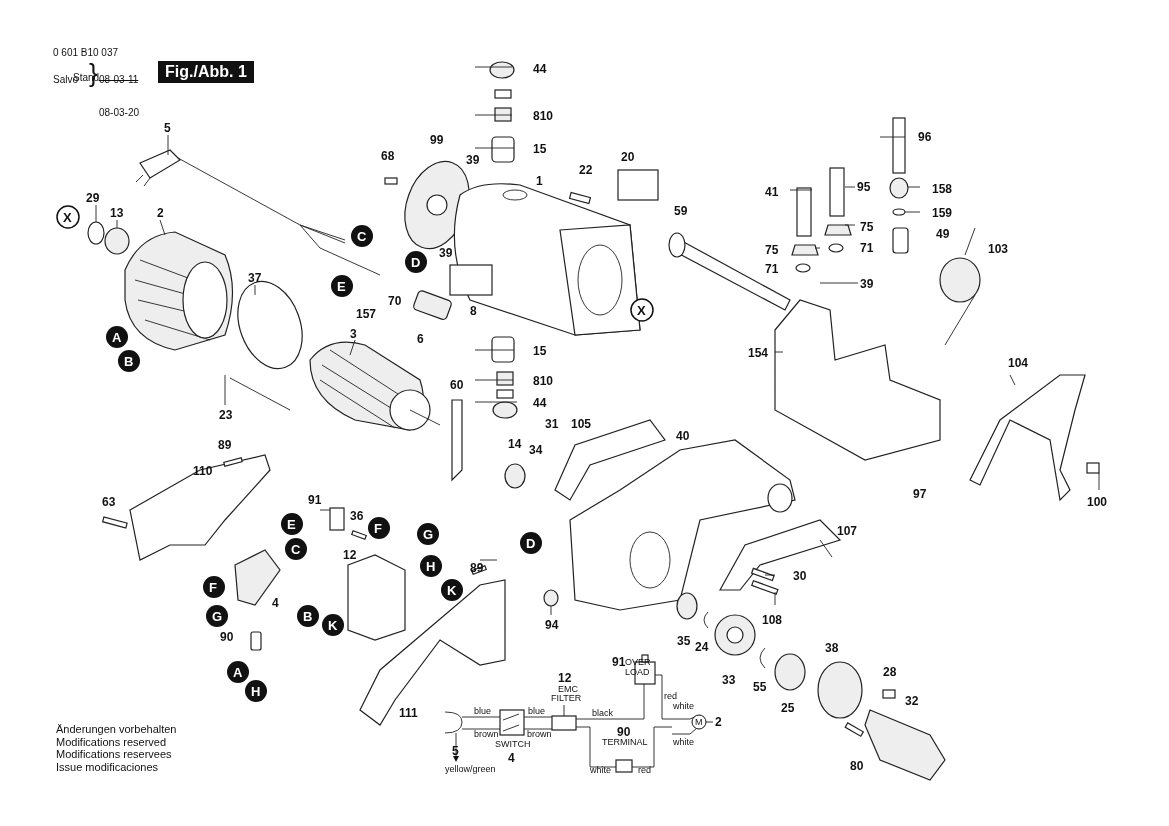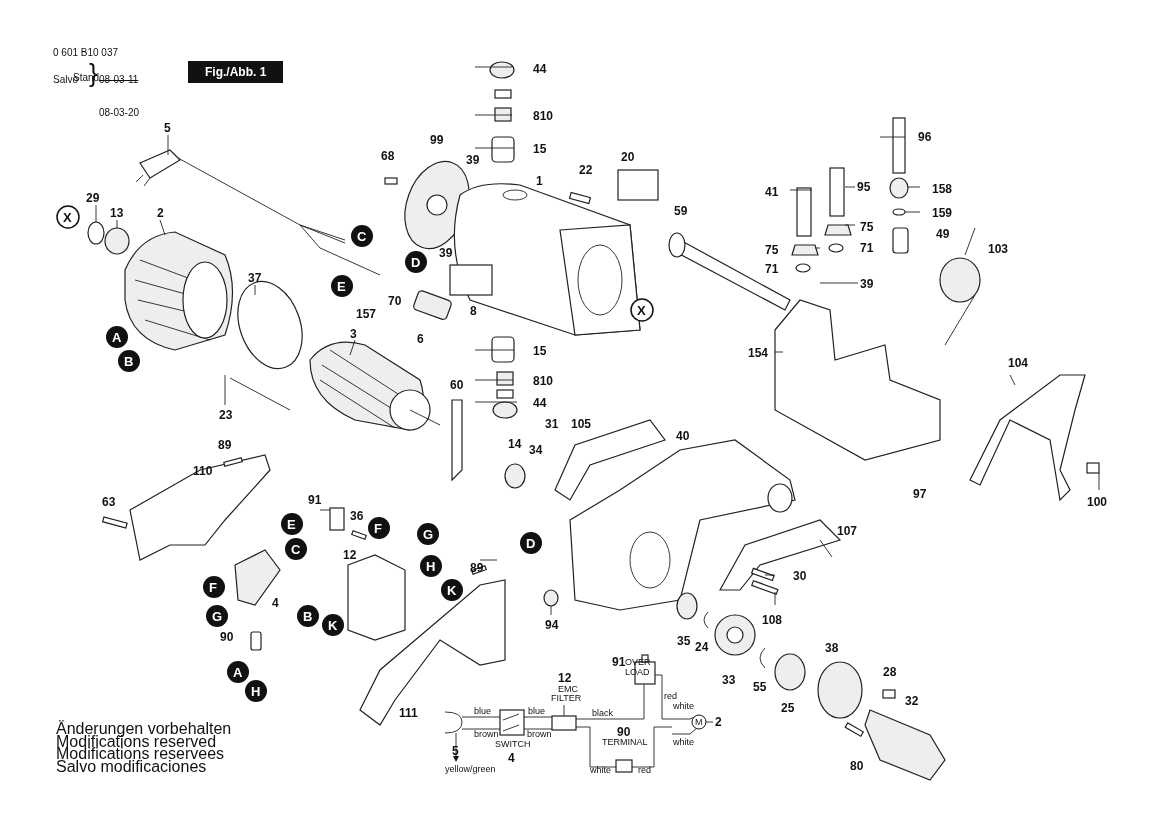--- a/index.html
+++ b/index.html
@@ -5,22 +5,22 @@
   html,body{margin:0;padding:0;background:#fff;}
   body{width:1169px;height:826px;position:relative;overflow:hidden;font-family:"Liberation Sans",sans-serif;color:#111;}
   #diagram{position:absolute;left:0;top:0;width:1169px;height:826px;}
   .hdr{position:absolute;font-size:10px;line-height:12px;}
   .doc-no{left:53px;top:47px;}
   .stand{left:53px;top:72px;margin-left:20px;}
   .issue{left:53px;top:74px;}
   .brace{position:absolute;left:89px;top:60px;font-size:26px;line-height:26px;}
   .stand-date{left:99px;top:62px;text-decoration:line-through;margin-top:12px;}
   .issue-date{left:99px;top:74px;margin-top:33px;}
-  .fig{position:absolute;left:158px;top:61px;background:#111;color:#fff;font-weight:bold;font-size:12px;padding:2px 17px;line-height:18px;margin-left:30px;}
-  .notes{position:absolute;left:56px;top:723px;font-size:16px;line-height:12.5px;}
+  .fig{position:absolute;left:158px;top:61px;background:#111;color:#fff;font-weight:bold;font-size:16px;padding:2px 7px;line-height:18px;}
+  .notes{position:absolute;left:56px;top:723px;font-size:11px;line-height:12.5px;}
   .notes div{white-space:nowrap;}
   text.part{font-family:"Liberation Sans",sans-serif;font-weight:bold;font-size:12px;fill:#111;}
   text.wire{font-family:"Liberation Sans",sans-serif;font-size:9px;fill:#111;}
   text.wirebold{font-family:"Liberation Sans",sans-serif;font-size:12px;font-weight:bold;fill:#111;}
   text.conn{font-family:"Liberation Sans",sans-serif;font-weight:bold;font-size:13px;fill:#fff;}
   text.connx{font-family:"Liberation Sans",sans-serif;font-weight:bold;font-size:13px;fill:#111;}
   .ln{stroke:#222;stroke-width:0.9;fill:none;}
   .sh{stroke:#222;stroke-width:1.2;fill:#fff;}
   .shg{stroke:#222;stroke-width:1.2;fill:#eee;}
 </style>
@@ -32,21 +32,21 @@
 <div class="hdr issue">Salvo</div>
 <div class="brace">}</div>
 <div class="hdr stand-date">08-03-11</div>
 <div class="hdr issue-date">08-03-20</div>
 <div class="fig">Fig./Abb. 1</div>
 
 <div class="notes">
   <div>Änderungen vorbehalten</div>
   <div>Modifications reserved</div>
   <div>Modifications reservees</div>
-  <div>Salvo modificaciones</div>
+  <div>Issue modificaciones</div>
 </div>
 
 <svg id="diagram" viewBox="0 0 1169 826">
 
   <g>
     <path class="sh" d="M140 163 L170 150 L180 160 L150 178 Z"></path>
     <line class="ln" x1="143" y1="175" x2="136" y2="182"></line>
       <line class="ln" x1="150" y1="178" x2="144" y2="186"></line>
     <path class="ln" d="M178 158 L300 225 L345 243" stroke-width="3"></path>
     <path class="ln" d="M300 225 L320 248 L380 275"></path>

